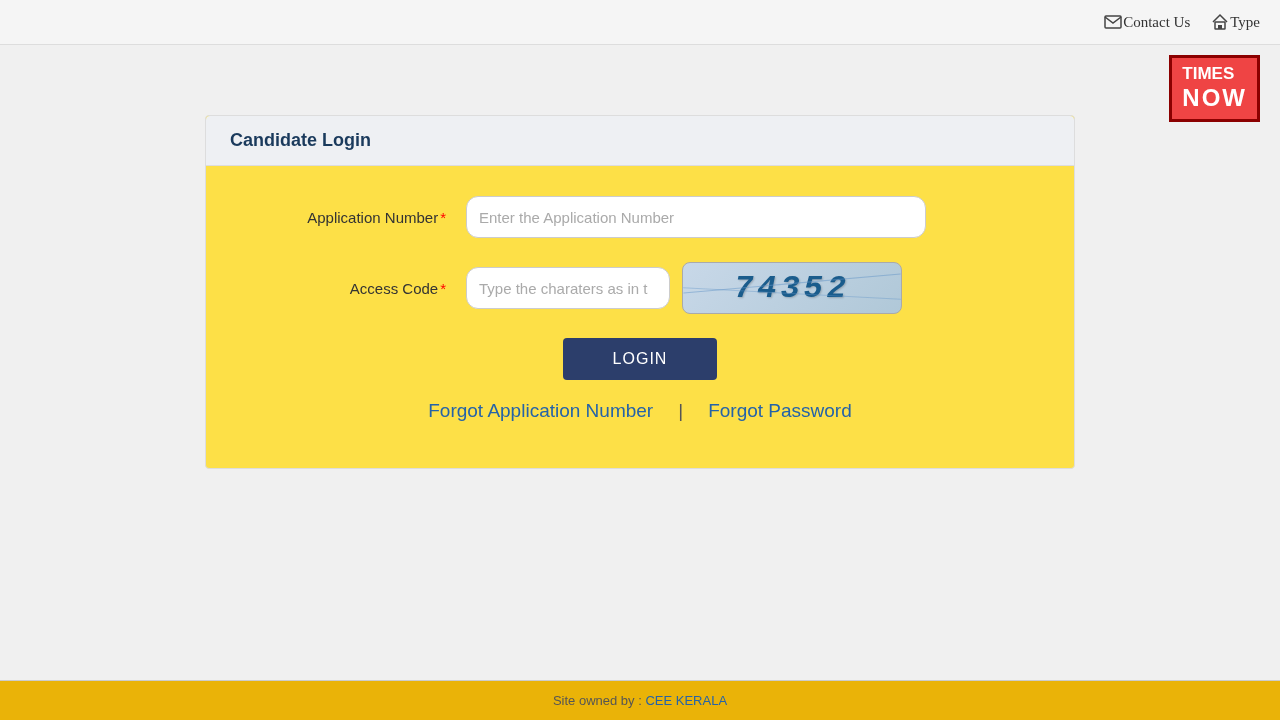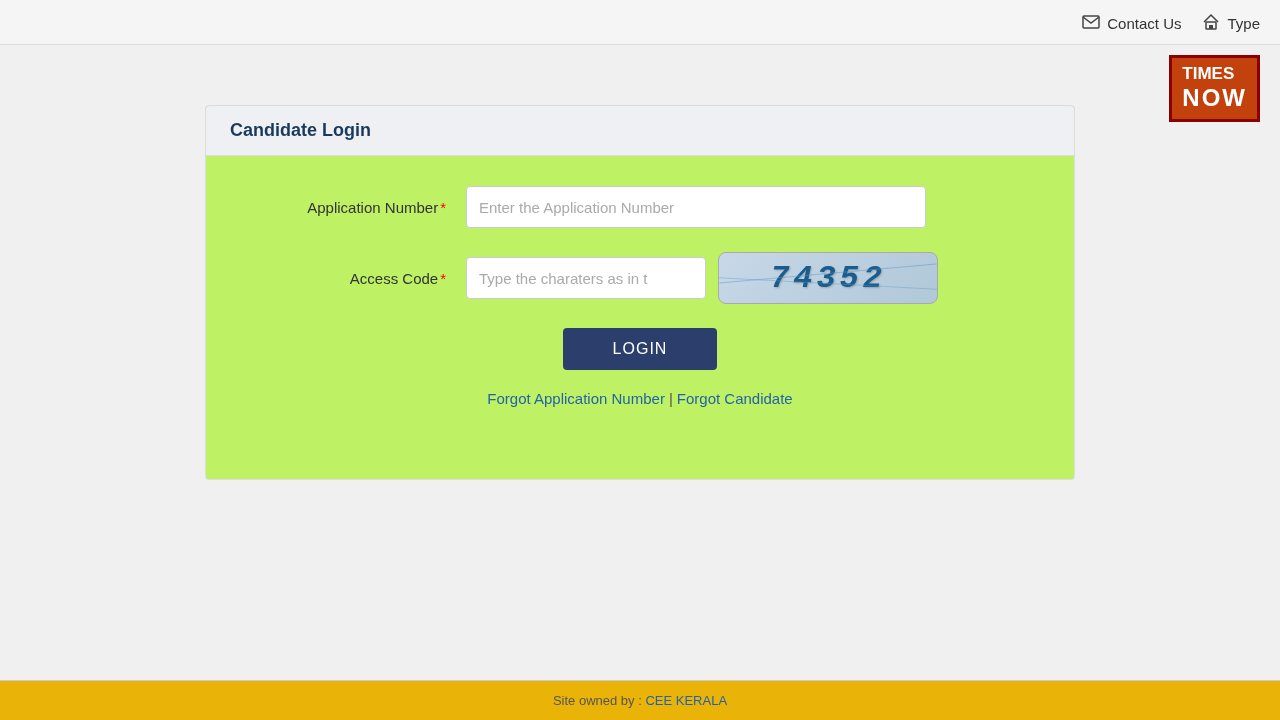--- a/index.html
+++ b/index.html
@@ -17,26 +17,26 @@
       border-bottom: 1px solid #ddd;
       padding: 8px 20px;
       display: flex;
       justify-content: flex-end;
       align-items: center;
       gap: 20px;
       height: 45px;
     }
     .topbar-link {
       display: flex;
-      align-items: flex-end;
-      gap: 6px;
+      align-items: center;
       color: #333;
       text-decoration: none;
       font-size: 15px;
       cursor: pointer;
+      font-family: Liberation Serif, serif;
     }
     .topbar-icon {
       width: 20px;
       height: 20px;
       display: inline-flex;
       align-items: center;
       justify-content: center;
     }
 
     
@@ -47,40 +47,40 @@
       align-items: center;
       padding: 20px;
       position: relative;
     }
 
     
     .times-now-logo {
       position: absolute;
       top: 10px;
       right: 20px;
-      background-color: #c2410c;
+      background-color: #ef4444;
       color: white;
       font-weight: bold;
       font-size: 18px;
       padding: 6px 10px;
       line-height: 1.2;
       border: 3px solid #8b0000;
     }
     .times-now-logo .times { font-size: 17px; }
     .times-now-logo .now { font-size: 24px; letter-spacing: 2px; }
 
     
     .login-card {
-      background-color: #bef264;
+      background-color: #fde047;
       border: 1px solid #ddd;
       border-radius: 4px;
       width: 870px;
       max-width: 95%;
-      margin-top: 40px;
-      padding: 0 0 42px 0;
+      margin-top: 50px;
+      padding: 0 0 16px 0;
     }
 
     .card-header {
       background-color: #eef0f3;
       border-bottom: 1px solid #ddd;
       padding: 14px 24px;
       border-radius: 4px 4px 0 0;
     }
     .card-header-title {
       font-size: 18px;
@@ -115,21 +115,21 @@
     .form-input-wrapper {
       display: flex;
       align-items: center;
       flex: 1;
     }
 
     .form-input {
       width: 460px;
       height: 42px;
       border: 1px solid #ccc;
-      border-radius: 4px;
+      border-radius: 12px;
       padding: 8px 12px;
       font-size: 15px;
       color: #555;
       background: #fff;
       outline: none;
     }
     .form-input::placeholder {
       color: #aaa;
     }
 
@@ -150,21 +150,21 @@
       font-size: 20px;
     }
 
     
     .access-code-wrapper {
       display: flex;
       align-items: center;
       gap: 12px;
     }
     .access-code-input {
-      width: 240px;
+      width: 204px;
     }
     .captcha-image {
       width: 220px;
       height: 52px;
       background: linear-gradient(135deg, #c8d8e8 0%, #b0c8d8 100%);
       border: 1px solid #aaa;
       border-radius: 8px;
       display: flex;
       align-items: center;
       justify-content: center;
@@ -216,22 +216,22 @@
       border-radius: 4px;
       cursor: pointer;
       letter-spacing: 1px;
     }
 
     
     .forgot-links {
       display: flex;
       justify-content: center;
       align-items: center;
-      gap: 4px;
-      font-size: 15px;
+      gap: 25px;
+      font-size: 19px;
     }
     .forgot-link {
       color: #2563a8;
       text-decoration: none;
       cursor: pointer;
     }
     .separator {
       color: #555;
     }
 
@@ -312,21 +312,21 @@
         </div>
       </div>
 
       <div class="login-btn-row">
         <button class="login-btn">LOGIN</button>
       </div>
 
       <div class="forgot-links">
         <a class="forgot-link" href="#">Forgot Application Number</a>
         <span class="separator">|</span>
-        <a class="forgot-link" href="#">Forgot Candidate</a>
+        <a class="forgot-link" href="#">Forgot Password</a>
       </div>
 
     </div>
   </div>
 
 </div>
 
 <div class="footer">
   <span>Site owned by :</span>
   <a class="footer-link" href="#">CEE KERALA</a>

